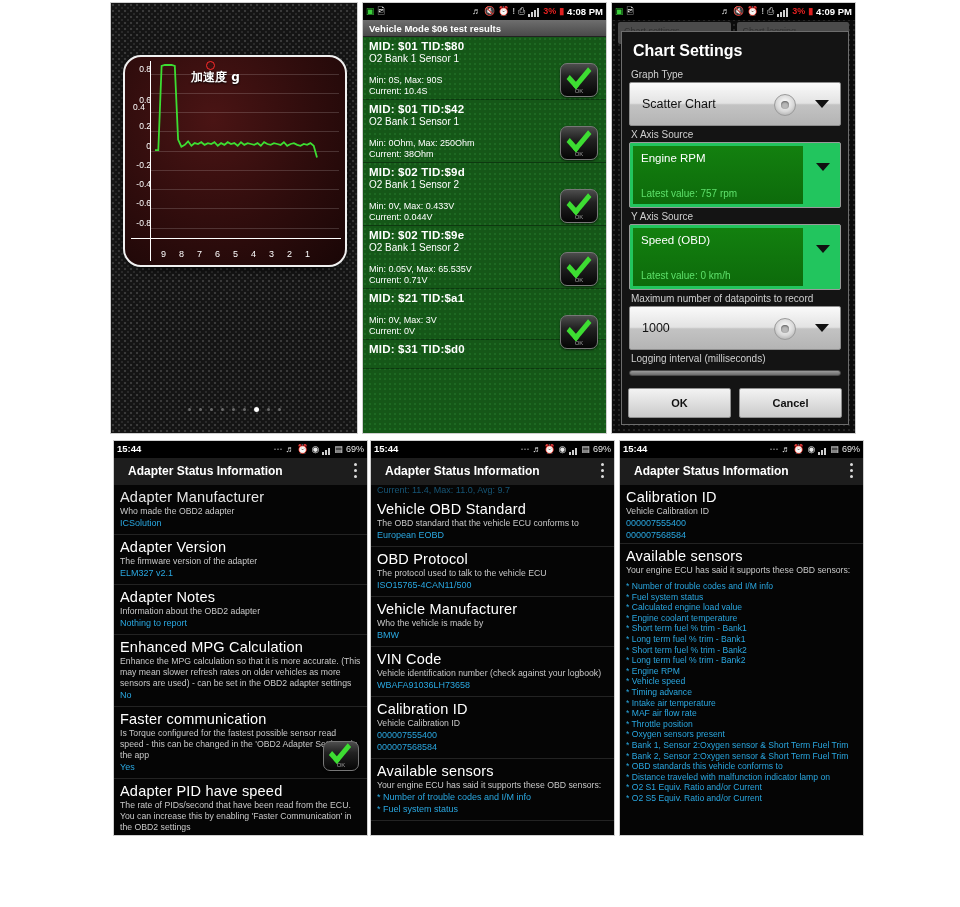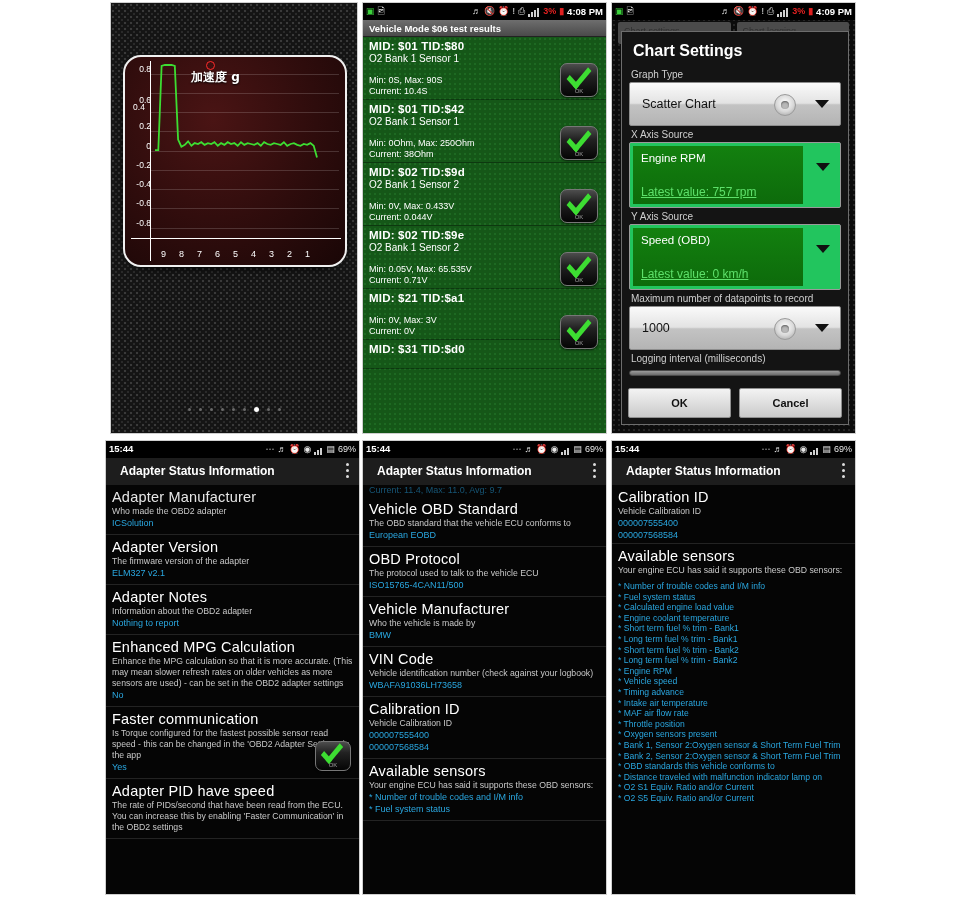--- a/index.html
+++ b/index.html
@@ -100,35 +100,35 @@
      background:radial-gradient(circle at 50% 40%,#ffffff 0%,#d8d8d8 55%,#9a9a9a 100%);
      border:1px solid #9b9b9b;}
   .spinner .knob::after{content:"";position:absolute;left:6px;top:6px;width:8px;height:8px;border-radius:50%;
      background:#b8b8b8;box-shadow:inset 0 1px 2px rgba(0,0,0,.5);}
   .caret{position:absolute;right:11px;top:17px;width:0;height:0;
      border-left:7px solid transparent;border-right:7px solid transparent;border-top:8px solid #111;}
   .greenspin{height:66px;border:1px solid #9a9a9a;border-radius:2px;position:relative;
      background:#22c55e;display:flex;}
   .greenspin .gbox{flex:1;margin:3px;background:linear-gradient(#13800f,#0d6b0b);position:relative;}
   .greenspin .gname{position:absolute;left:8px;top:6px;color:#fff;font-size:11.5px;}
-  .greenspin .glatest{position:absolute;left:8px;bottom:5px;color:#5de06a;font-size:12px;text-decoration:underline;}
+  .greenspin .glatest{position:absolute;left:8px;bottom:5px;color:#5de06a;font-size:10px;}
   .greenspin .garrow{width:34px;position:relative;}
   .greenspin .garrow::after{content:"";position:absolute;left:10px;top:20px;width:0;height:0;
      border-left:7px solid transparent;border-right:7px solid transparent;border-top:8px solid #111;}
   .slider{height:12px;margin-top:2px;position:relative;}
   .slider .track{position:absolute;left:0;right:0;top:4px;height:6px;border-radius:3px;
      background:linear-gradient(#9b9b9b,#6b6b6b);border:1px solid #4a4a4a;}
   .dlg-buttons{position:absolute;left:6px;right:6px;bottom:6px;display:flex;gap:8px;}
   .dbtn{flex:1;height:30px;border:1px solid #8f8f8f;border-radius:2px;
      background:linear-gradient(#f3f3f3,#cacaca);color:#111;font-size:11px;font-weight:bold;
      display:flex;align-items:center;justify-content:center;}
 
   
-  .pb{ top:440px; width:255px; height:455px; border:1px solid #cfcfcf;
-     background:#050505; }
+  .pb{ top:440px; width:255px; height:396px; border:1px solid #cfcfcf;
+     background:#050505;margin-left:8px; }
   #p-bl{ left:105px; }
   #p-bm{ left:362px; width:245px;}
   #p-br{ left:611px; width:245px;}
   .appbar{height:27px;background:#1d1d1d;position:relative;}
   .appbar .t{position:absolute;left:14px;top:6px;color:#fff;font-size:12px;font-weight:bold;text-align:center;}
   .kebab{position:absolute;right:10px;top:5px;width:3px;}
   .kebab i{display:block;width:3px;height:3px;background:#ddd;border-radius:50%;margin-bottom:3px;}
   .dlist{position:absolute;top:44px;left:0;right:0;bottom:0;overflow:hidden;}
   .drow{padding:4px 6px 5px 6px;border-bottom:1px solid #232323;position:relative;}
   .drow h3{color:#fff;font-size:14.5px;font-weight:normal;letter-spacing:.2px;}

